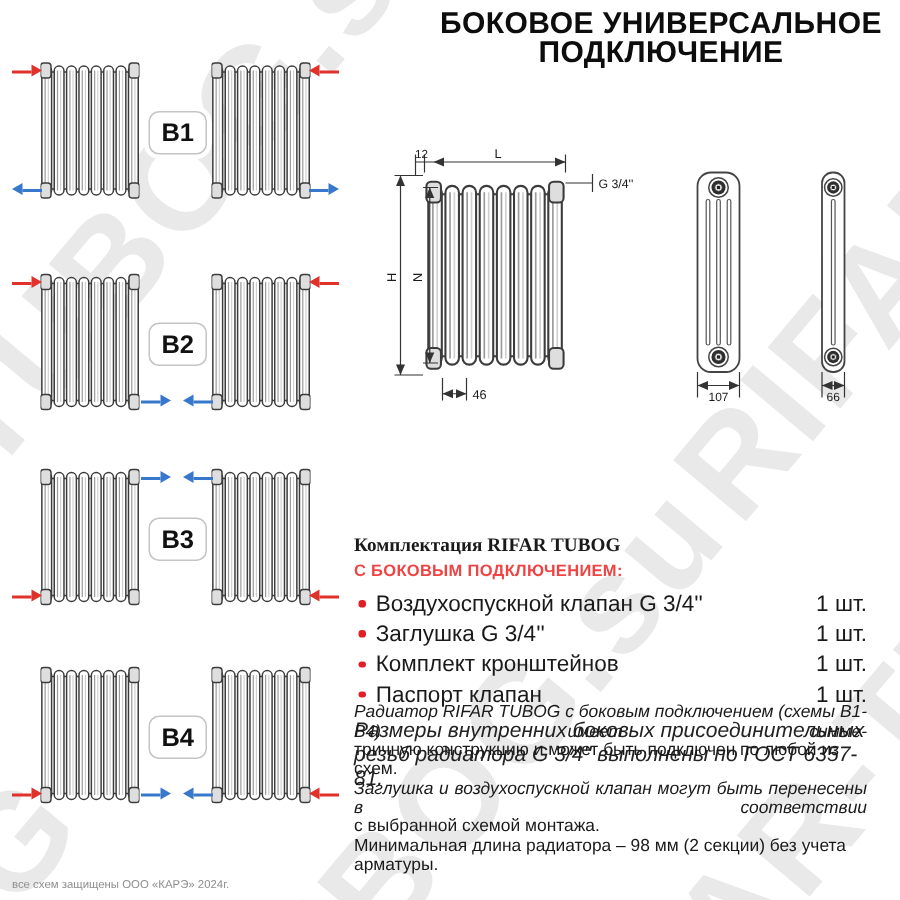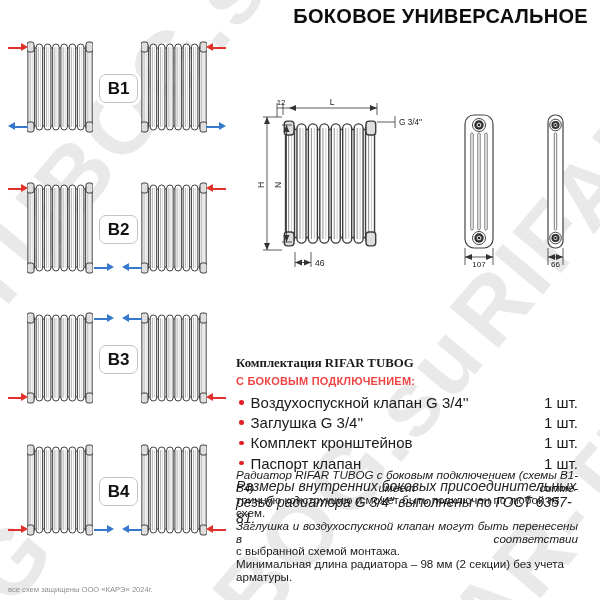--- a/index.html
+++ b/index.html
@@ -108,20 +108,21 @@
           <rect x="59" y="83" width="7" height="10" rx="2.2" fill="#dedede" stroke="#3c3c3c" stroke-width="1"></rect>
         </symbol>
       <marker id="dimarrow" viewBox="0 0 8 8" markerWidth="8" markerHeight="8" refX="7.5" refY="4" orient="auto-start-reverse" markerUnits="userSpaceOnUse">
         <path d="M0.5,1 7.5,4 0.5,7z" fill="#333"></path>
       </marker>
     </defs>
   </svg>
 
   <div class="title">
     <div>БОКОВОЕ УНИВЕРСАЛЬНОЕ</div>
+    <div>ПОДКЛЮЧЕНИЕ</div>
   </div>
 
   <div class="scheme-row" id="row-b1">
     <svg class="rad r1" viewBox="0 0 66 96">
         <use href="#radsym"></use>
       </svg>
     <svg class="rad r2" viewBox="0 0 66 96">
         <use href="#radsym"></use>
       </svg>
     <div class="arrows">

